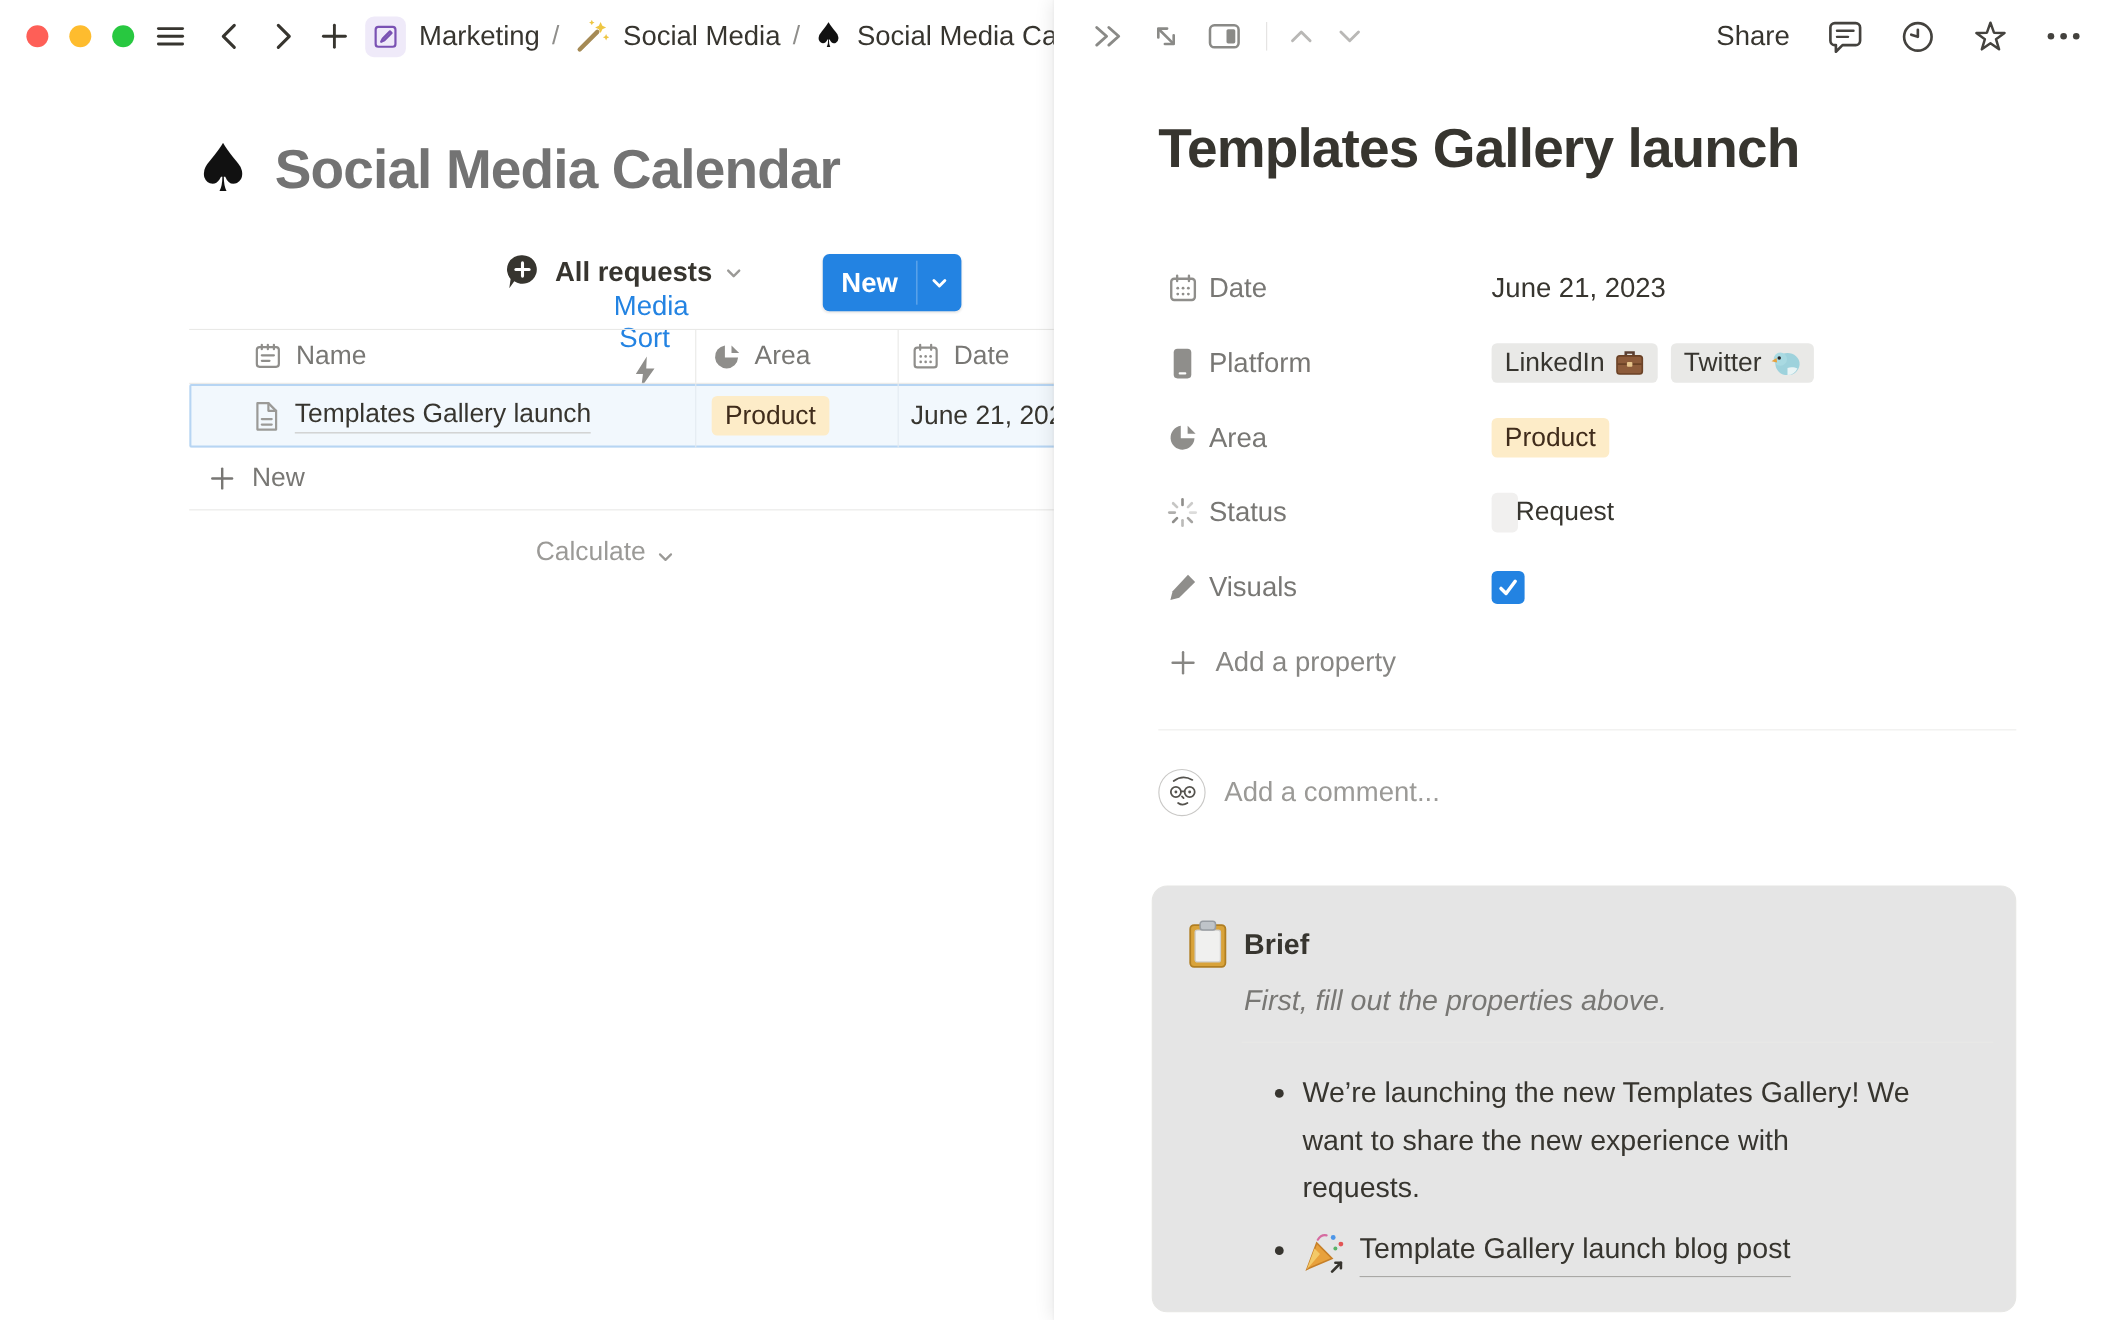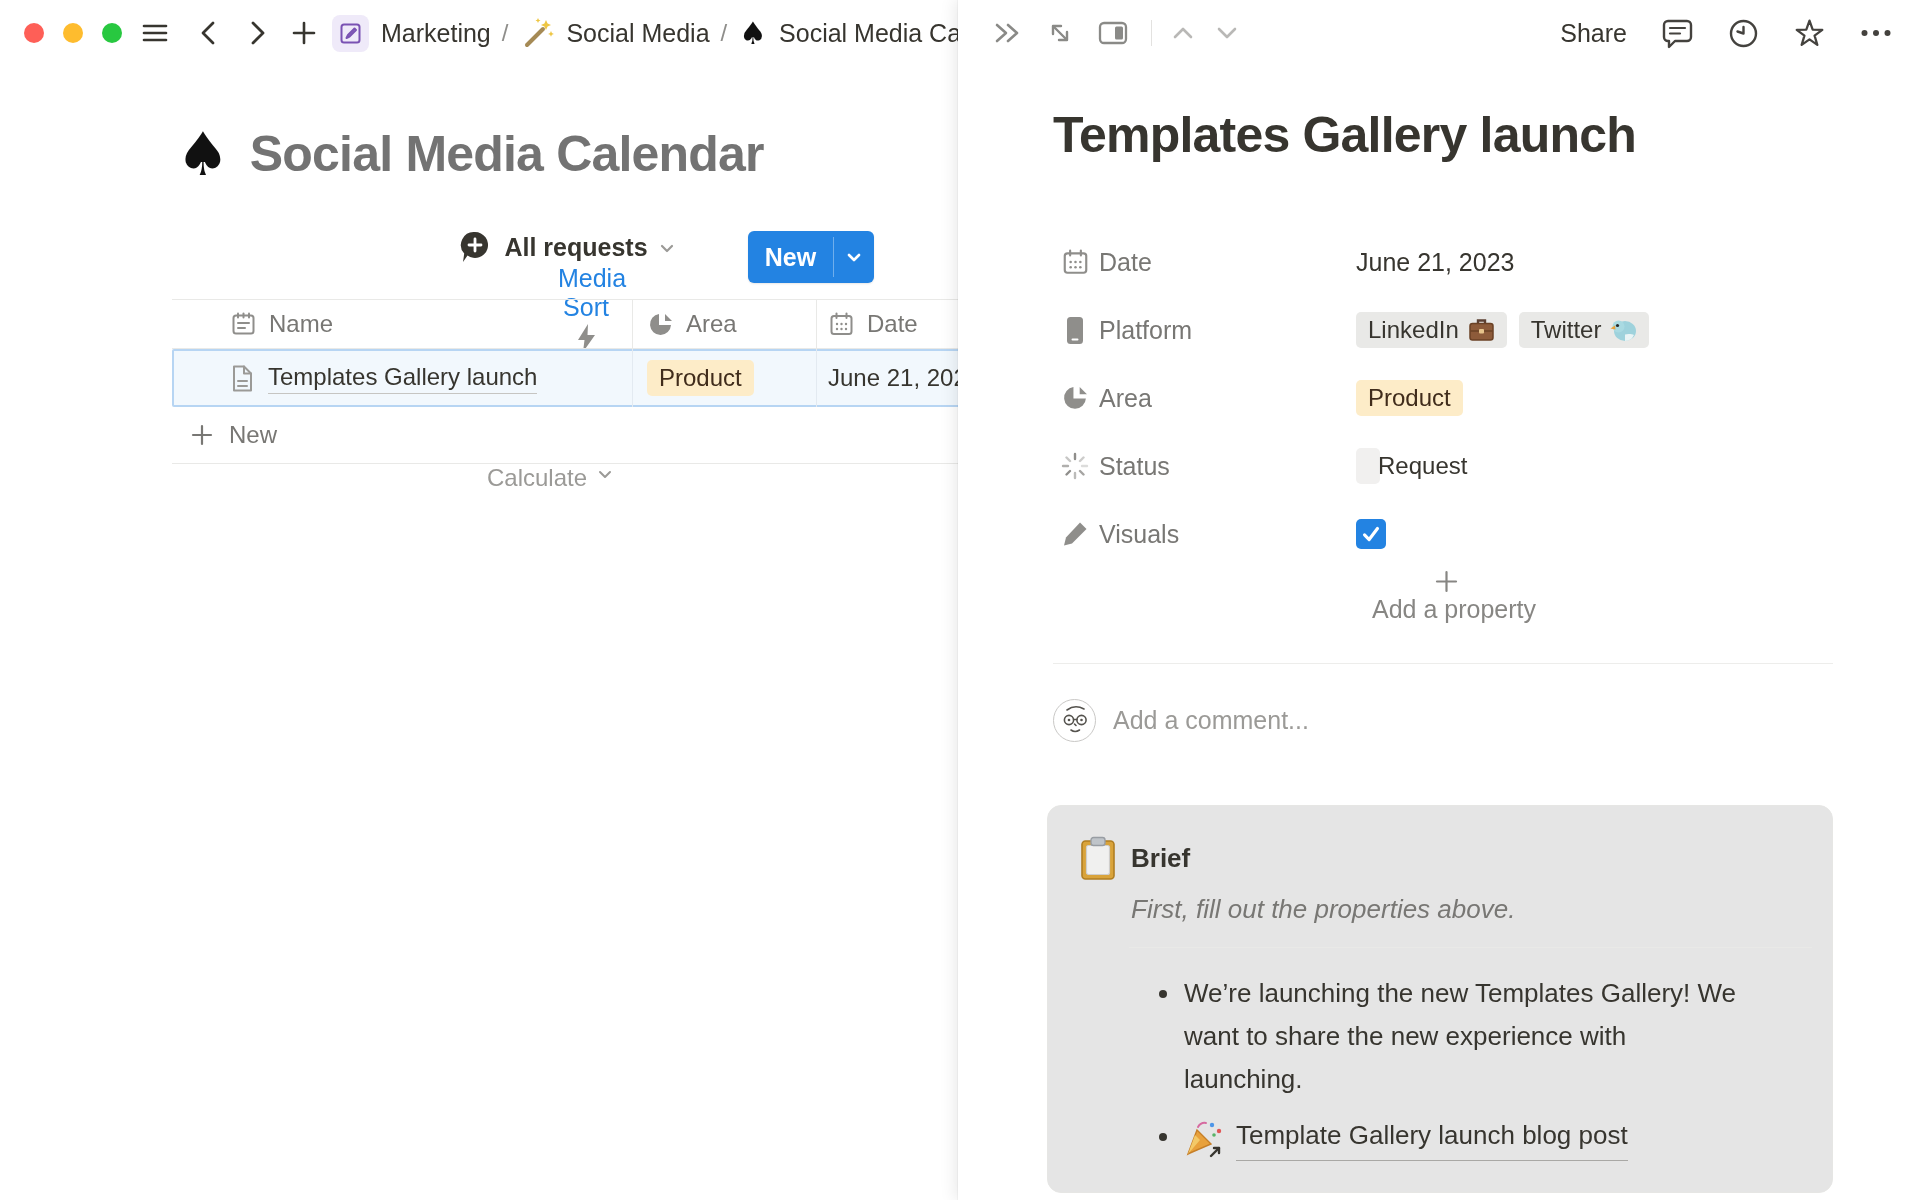--- a/index.html
+++ b/index.html
@@ -53,21 +53,21 @@
   .t-row { display:flex; height:58px; background:#F2F8FD; box-shadow:inset 0 0 0 2px #B7D5F3; border-radius:2px; cursor:pointer; }
   .t-row .c-area, .t-row .c-date { border-left:1px solid #E3EAF1; }
   .row-name { margin-left:13px; color:#37352F; border-bottom:1.5px solid #C6C5C2; padding-bottom:2px; white-space:nowrap; }
   .tag { display:inline-flex; align-items:center; height:36px; padding:0 12px; border-radius:5px; font-size:24px; white-space:nowrap; }
   .tag.yellow { background:#FDECC8; color:#402C1B; }
   .tag.gray { background:#E9E9E7; color:#37352F; }
   .tag.light { background:#F1F0EF; color:#37352F; }
   .date-txt { white-space:nowrap; color:#37352F; }
   .t-new { display:flex; align-items:center; height:57px; border-bottom:1px solid #E9E9E7; color:#787774; padding-left:17px; cursor:pointer; }
   .t-new .nlbl { margin-left:14px; font-size:24px; }
-  .t-calc { display:flex; align-items:flex-start; height:52px; color:#9B9A97; cursor:pointer; }
+  .t-calc { display:flex; align-items:flex-end; height:52px; color:#9B9A97; cursor:pointer; }
   .t-calc .clbl { margin-left:315px; font-size:24px; }
   .t-calc svg { margin-left:8px; }
 
   
   .peek { position:absolute; left:958px; top:0; width:962px; height:1200px; background:#fff; box-shadow:-2px 0 16px rgba(0,0,0,0.10), -1px 0 0 rgba(0,0,0,0.03); }
   .peek-topbar { position:absolute; left:0; top:0; width:100%; height:66px; display:flex; align-items:center; padding:0 28px 0 33px; }
   .pt-icon { display:flex; align-items:center; justify-content:center; cursor:pointer; }
   .pt-left { display:flex; align-items:center; }
   .pt-left .gap22 { margin-left:22px; } .pt-left .gap18 { margin-left:18px; }
   .vline { width:1px; height:26px; background:#E3E2E0; margin-left:22px; }
@@ -78,21 +78,21 @@
   .peek-body { position:absolute; left:95px; top:0; width:780px; }
   .peek-title { margin-top:104px; font-size:50px; font-weight:700; letter-spacing:-0.8px; line-height:62px; color:#37352F; }
   .props { margin-top:62px; }
   .prop-row { display:flex; align-items:center; height:68px; padding-left:7px; cursor:pointer; }
   .prop-icon { width:30px; display:flex; justify-content:center; }
   .prop-label { margin-left:9px; width:257px; font-size:25px; color:#787774; }
   .prop-value { display:flex; align-items:center; gap:12px; font-size:25px; color:#37352F; }
   .status-dot { width:14px; height:14px; border-radius:50%; background:#91918E; margin-right:10px; }
   .tag .emoji { margin-left:9px; }
   .checkbox { width:30px; height:30px; border-radius:5px; background:#2383E2; display:flex; align-items:center; justify-content:center; cursor:pointer; }
-  .addprop { color:#878683;flex-direction:column; }
+  .addprop { color:#878683; }
   .addprop .prop-label { color:#878683; width:auto; margin-left:15px; }
 
   .peek-divider { margin-top:27px; border-top:1px solid #EDEDEB; }
   .comment-row { margin-top:18px; height:76px; display:flex; align-items:center; cursor:text; }
   .avatar { width:43px; height:43px; border-radius:50%; background:#fff; border:1.5px solid #C9C8C6; display:flex; align-items:center; justify-content:center; overflow:hidden; }
   .comment-ph { margin-left:17px; font-size:25px; color:#9B9A97; }
 
   .brief-card { margin-top:47px; margin-left:-6px; width:786px; height:388px; border:1px solid #E6E6E4; border-radius:14px; background:#e5e5e5; overflow:hidden; }
   .brief-head { display:flex; align-items:center; padding:30px 0 0 30px; }
   .brief-title { margin-left:13px; font-size:26px; font-weight:700; color:#37352F; }
@@ -545,21 +545,21 @@
           </span>
           <span class="brief-title">Brief</span>
         </div>
         <div class="brief-hint">First, fill out the properties above.</div>
         <div class="brief-line"></div>
         <div class="bullets">
           <div class="bullet">
             <span class="bdot"></span>
             <div>We’re launching the new Templates Gallery! We</div>
             <div>want to share the new experience with</div>
-            <div>launching.</div>
+            <div>requests.</div>
           </div>
           <div class="bullet bullet2">
             <span class="bdot"></span>
             <span class="party">
               <svg width="40" height="40" viewBox="0 0 40 40">
                   <polygon points="4,36 13,12 27,26 6,35" fill="#E8A13C" stroke="#C67F28" stroke-width="1.4"></polygon>
                   <polygon points="4,36 11,17 16,22" fill="#F3C968"></polygon>
                   <g stroke="#D66BA0" stroke-width="2" fill="none" stroke-linecap="round">
                     <path d="M14 9 q3 -5 8 -4"></path>
                   </g>

